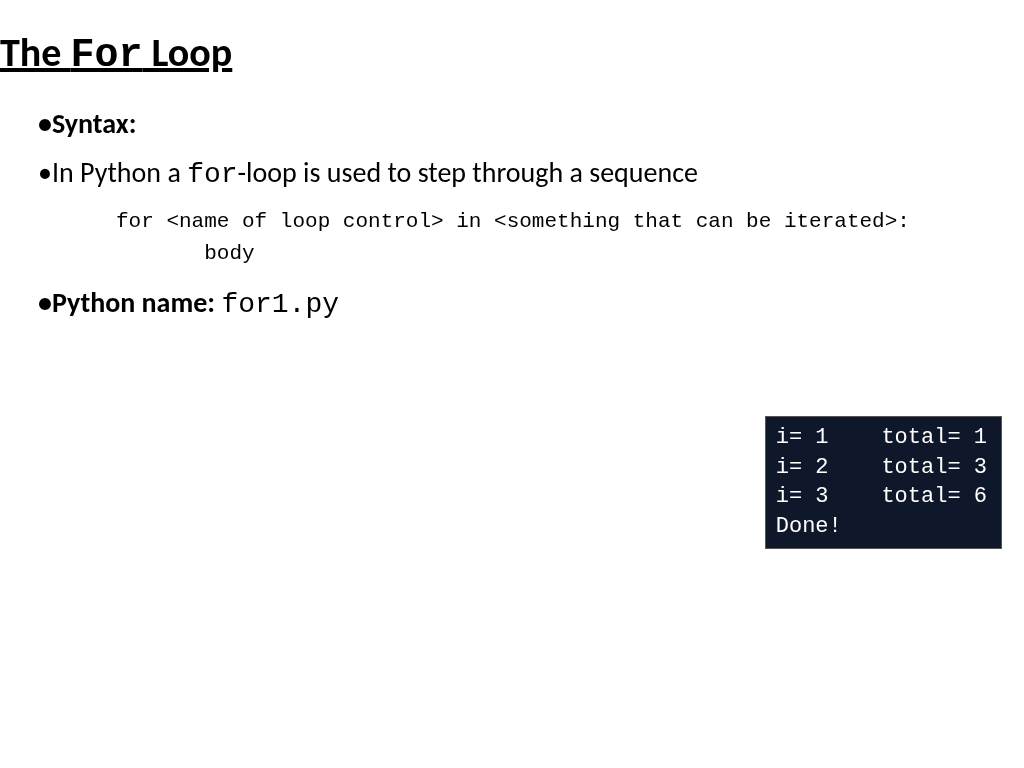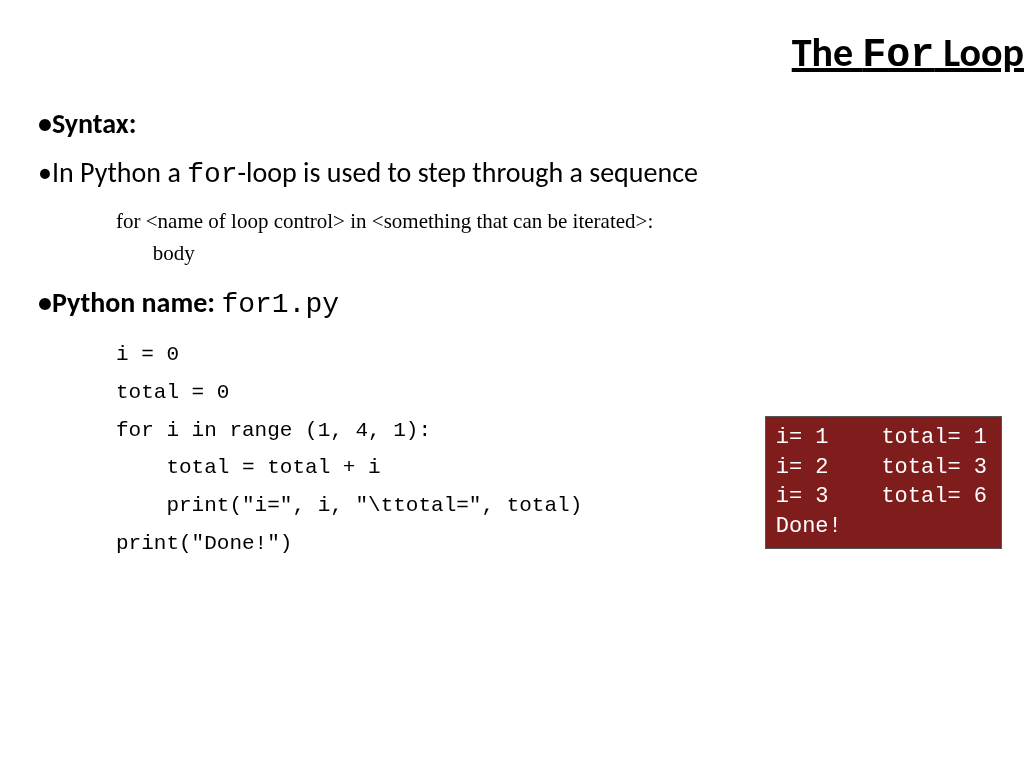--- a/index.html
+++ b/index.html
@@ -12,21 +12,21 @@
     color: #000;
     position: relative;
   }
   .slide {
     width: 1024px;
     height: 768px;
     position: relative;
     box-sizing: border-box;
   }
   .title {
-    text-align: right;
+    text-align: left;
     font-size: 40px;
     font-weight: bold;
     text-decoration: underline;
     margin-top: 28px;
     margin-bottom: 28px;
   }
   .title .kw {
     font-family: Consolas, "Courier New", monospace;
   }
   .content {
@@ -36,39 +36,39 @@
   .bullet {
     font-size: 28px;
     margin-bottom: 14px;
     line-height: 1.25;
   }
   .kw-inline {
     font-family: Consolas, "Courier New", monospace;
   }
   .bold { font-weight: bold; }
   .syntax-block {
-    font-family: Liberation Serif, serif;
+    font-family: Liberation Mono, monospace;
     font-size: 21px;
     margin-left: 78px;
     margin-bottom: 16px;
     white-space: pre;
     line-height: 1.5;
   }
   .code-block {
     font-family: Consolas, "Courier New", monospace;
     font-size: 21px;
     margin-left: 78px;
     white-space: pre;
     line-height: 1.8;
   }
   .terminal {
     position: absolute;
     right: 22px;
     top: 388px;
-    background: #7f1d1d;
+    background: #0f172a;
     color: #ffffff;
     font-family: Consolas, "Lucida Console", "Courier New", monospace;
     font-size: 22px;
     padding: 6px 14px 6px 10px;
     line-height: 1.35;
     white-space: pre;
     border: 1px solid #555;
   }
 </style>
 </head>
@@ -88,26 +88,20 @@
       <span>•In Python a </span><span class="kw-inline">for</span><span>-loop is used to step through a sequence</span>
     </div>
 
     <div class="syntax-block">for &lt;name of loop control&gt; in &lt;something that can be iterated&gt;:
        body</div>
 
     <div class="bullet">
       <span class="bold">•Python name: </span><span class="kw-inline">for1.py</span>
     </div>
 
-    <div class="code-block">i = 0
-total = 0
-for i in range (1, 4, 1):
-    total = total + i
-    print("i=", i, "\ttotal=", total)
-print("Done!")</div>
 
   </div>
 
   <div class="terminal">i= 1    total= 1
 i= 2    total= 3
 i= 3    total= 6
 Done!</div>
 
 </div>
 

